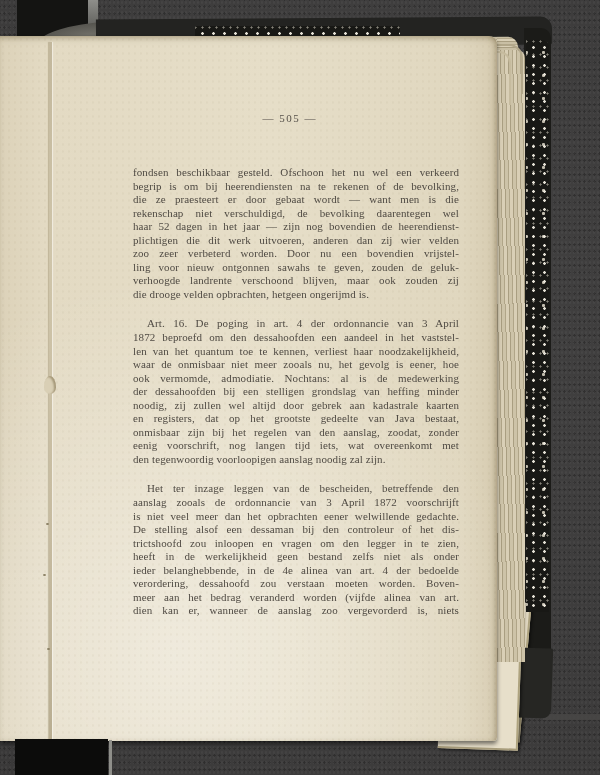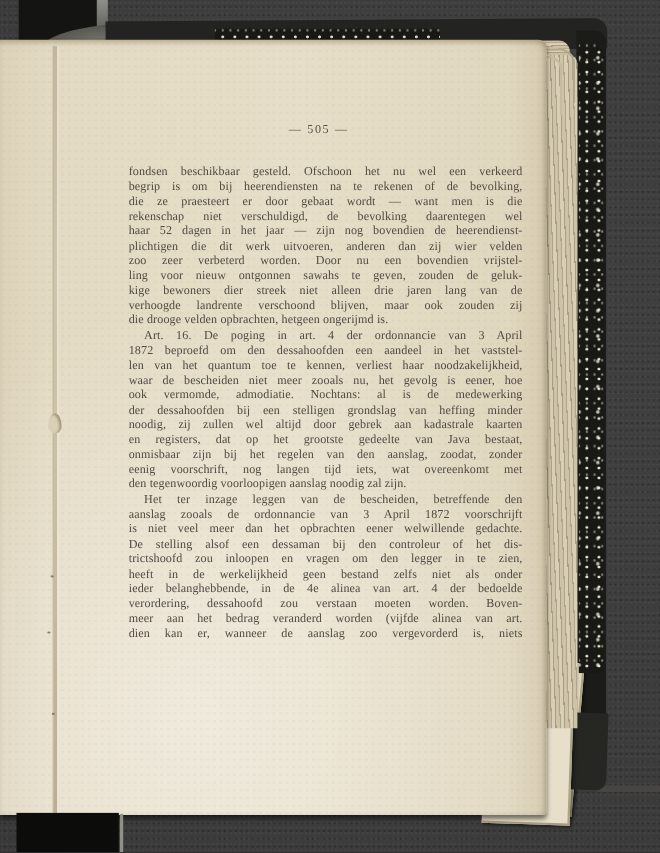--- a/index.html
+++ b/index.html
@@ -78,21 +78,21 @@
   .sp1{left:46px;top:487px;} .sp2{left:43px;top:538px;} .sp3{left:47px;top:612px;}
 
   
   .black-gap-bottom{left:15px;top:739px;width:93px;height:36px;background:#0c0c0b;z-index:6;}
   .light-line-bottom{left:109px;top:740px;width:3px;height:35px;background:#8f8f8a;z-index:6;}
 
   
   .page-number{left:157px;top:76px;width:160px;text-align:right;
     font-size:11px;letter-spacing:1.5px;color:#56514a;}
   .text-block{left:117px;top:114px;width:358px;color:#4f4a43;}
-  .para{margin:0;}
+  .para{margin:16px;}
   .ln{font-size:11px;line-height:13.55px;letter-spacing:.1px;
     text-align:justify;text-align-last:justify;white-space:normal;}
   .ln.indent{padding-left:14px;}
   .ln.endline{text-align-last:left;}
 </style>
 </head>
 <body>
 
 <div id="stage">
 
@@ -128,29 +128,28 @@
     <div class="abs text-block">
       <div class="para">
         <div class="ln">fondsen beschikbaar gesteld. Ofschoon het nu wel een verkeerd</div>
         <div class="ln">begrip is om bij heerendiensten na te rekenen of de bevolking,</div>
         <div class="ln">die ze praesteert er door gebaat wordt — want men is die</div>
         <div class="ln">rekenschap niet verschuldigd, de bevolking daarentegen wel</div>
         <div class="ln">haar 52 dagen in het jaar — zijn nog bovendien de heerendienst-</div>
         <div class="ln">plichtigen die dit werk uitvoeren, anderen dan zij wier velden</div>
         <div class="ln">zoo zeer verbeterd worden. Door nu een bovendien vrijstel-</div>
         <div class="ln">ling voor nieuw ontgonnen sawahs te geven, zouden de geluk-</div>
-        <div class="ln">kige bewoners dier streek niet alleen drie jaren lang van de</div>
         <div class="ln">verhoogde landrente verschoond blijven, maar ook zouden zij</div>
         <div class="ln endline">die drooge velden opbrachten, hetgeen ongerijmd is.</div>
       </div>
       <div class="para">
         <div class="ln indent">Art. 16. De poging in art. 4 der ordonnancie van 3 April</div>
         <div class="ln">1872 beproefd om den dessahoofden een aandeel in het vaststel-</div>
         <div class="ln">len van het quantum toe te kennen, verliest haar noodzakelijkheid,</div>
-        <div class="ln">waar de bescheiden niet meer zooals nu, het gevolg is eener, hoe</div>
+        <div class="ln">waar de onmisbaar niet meer zooals nu, het gevolg is eener, hoe</div>
         <div class="ln">ook vermomde, admodiatie. Nochtans: al is de medewerking</div>
         <div class="ln">der dessahoofden bij een stelligen grondslag van heffing minder</div>
         <div class="ln">noodig, zij zullen wel altijd door gebrek aan kadastrale kaarten</div>
         <div class="ln">en registers, dat op het grootste gedeelte van Java bestaat,</div>
         <div class="ln">onmisbaar zijn bij het regelen van den aanslag, zoodat, zonder</div>
         <div class="ln">eenig voorschrift, nog langen tijd iets, wat overeenkomt met</div>
         <div class="ln endline">den tegenwoordig voorloopigen aanslag noodig zal zijn.</div>
       </div>
       <div class="para">
         <div class="ln indent">Het ter inzage leggen van de bescheiden, betreffende den</div>

